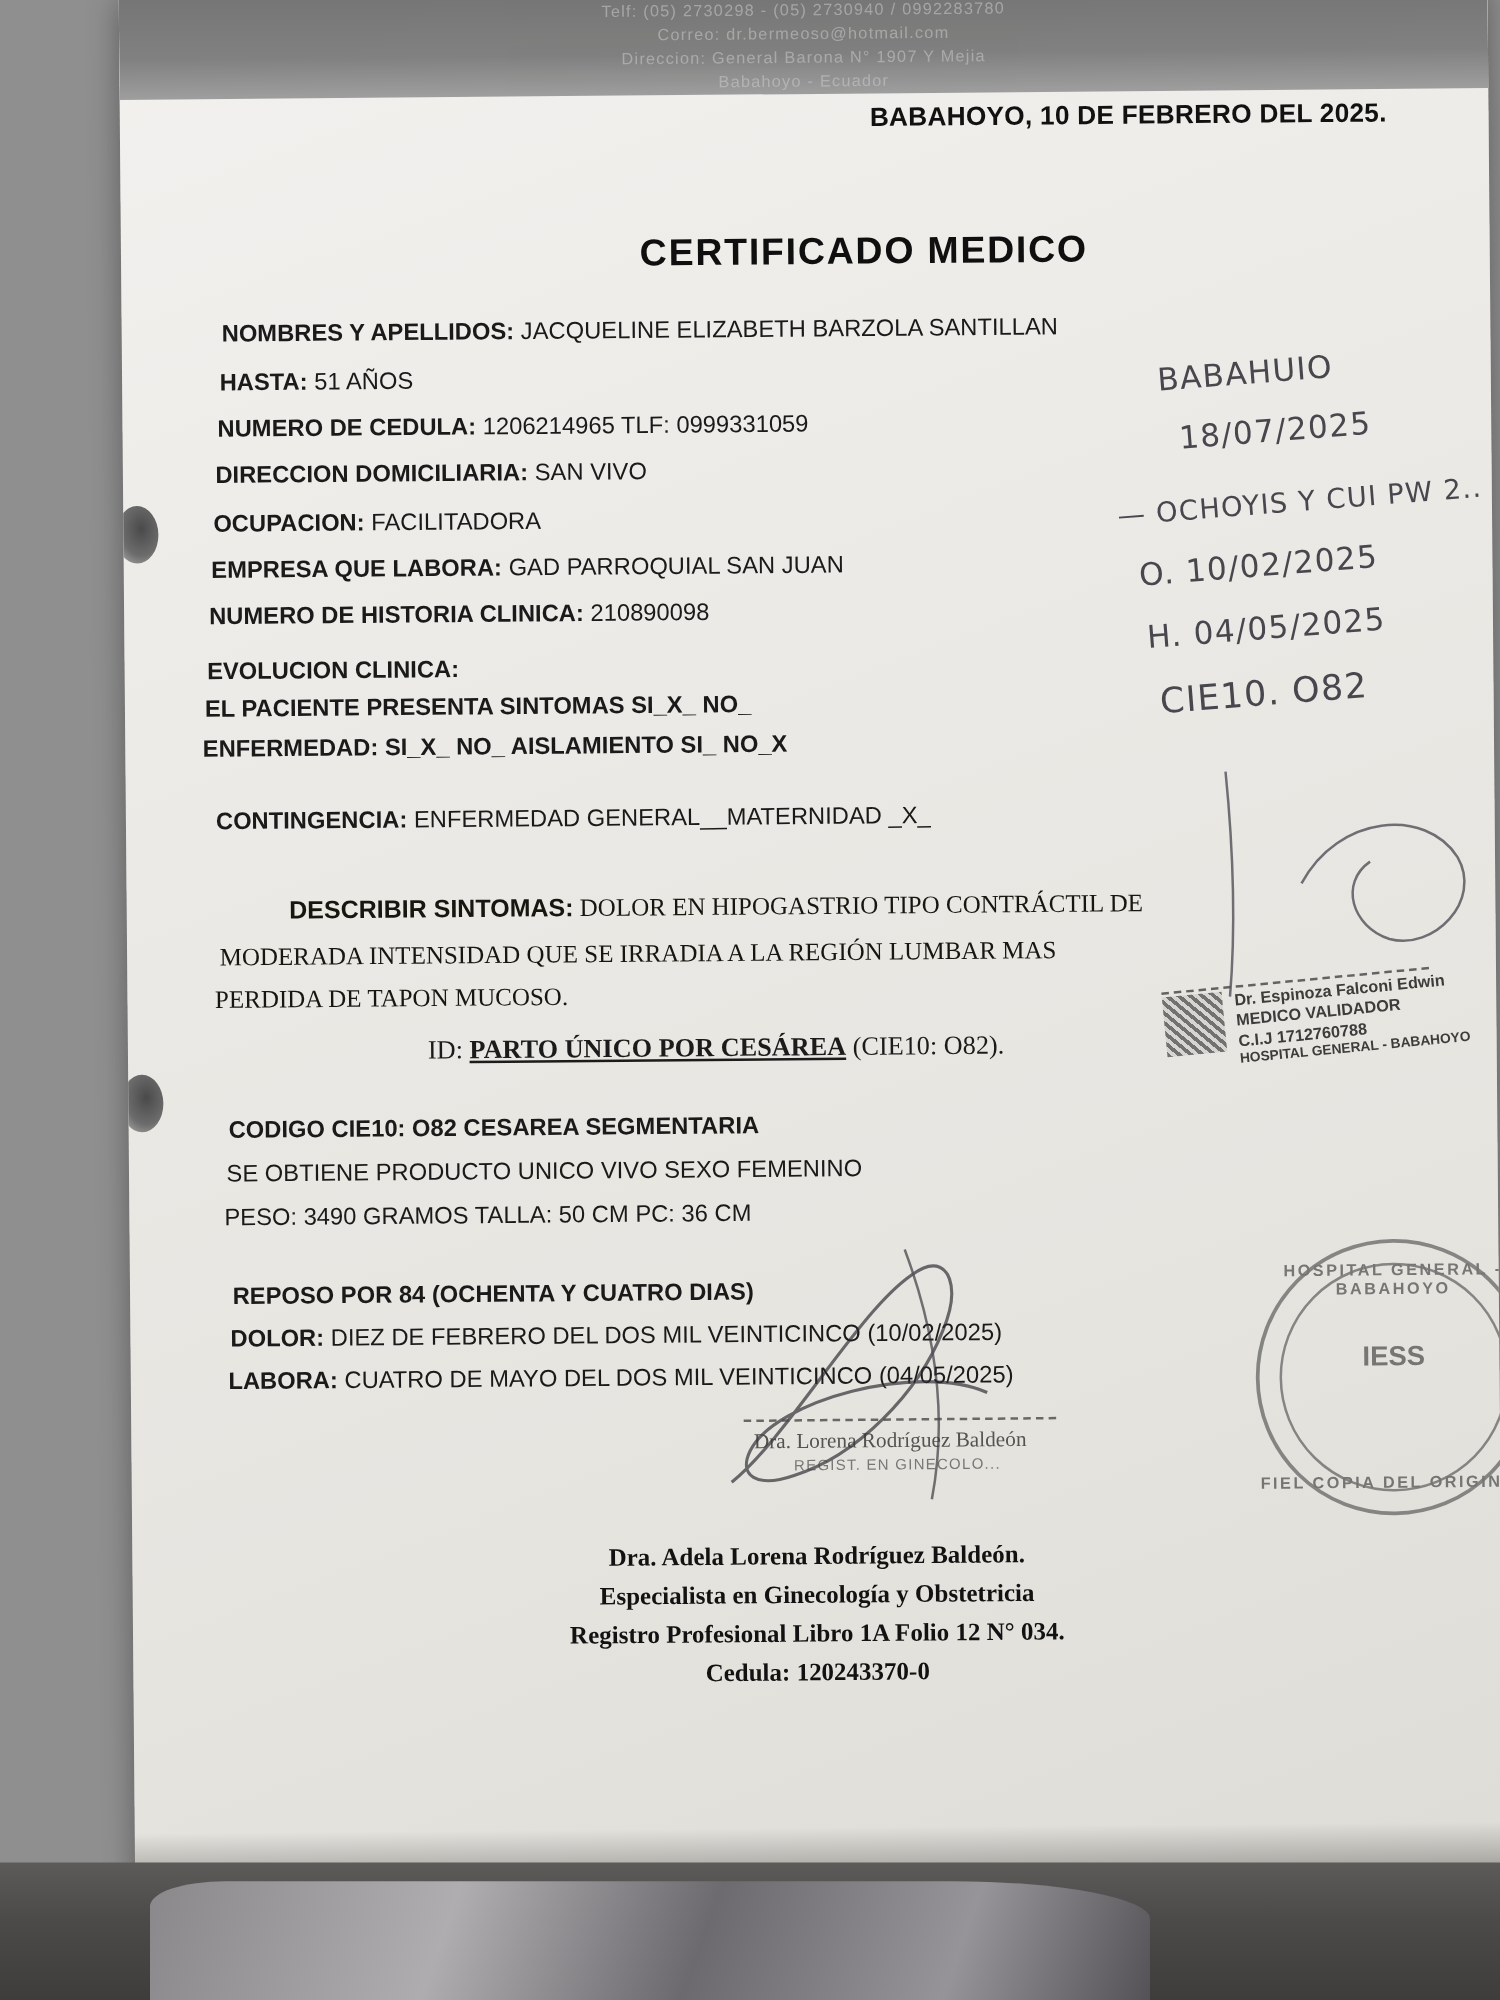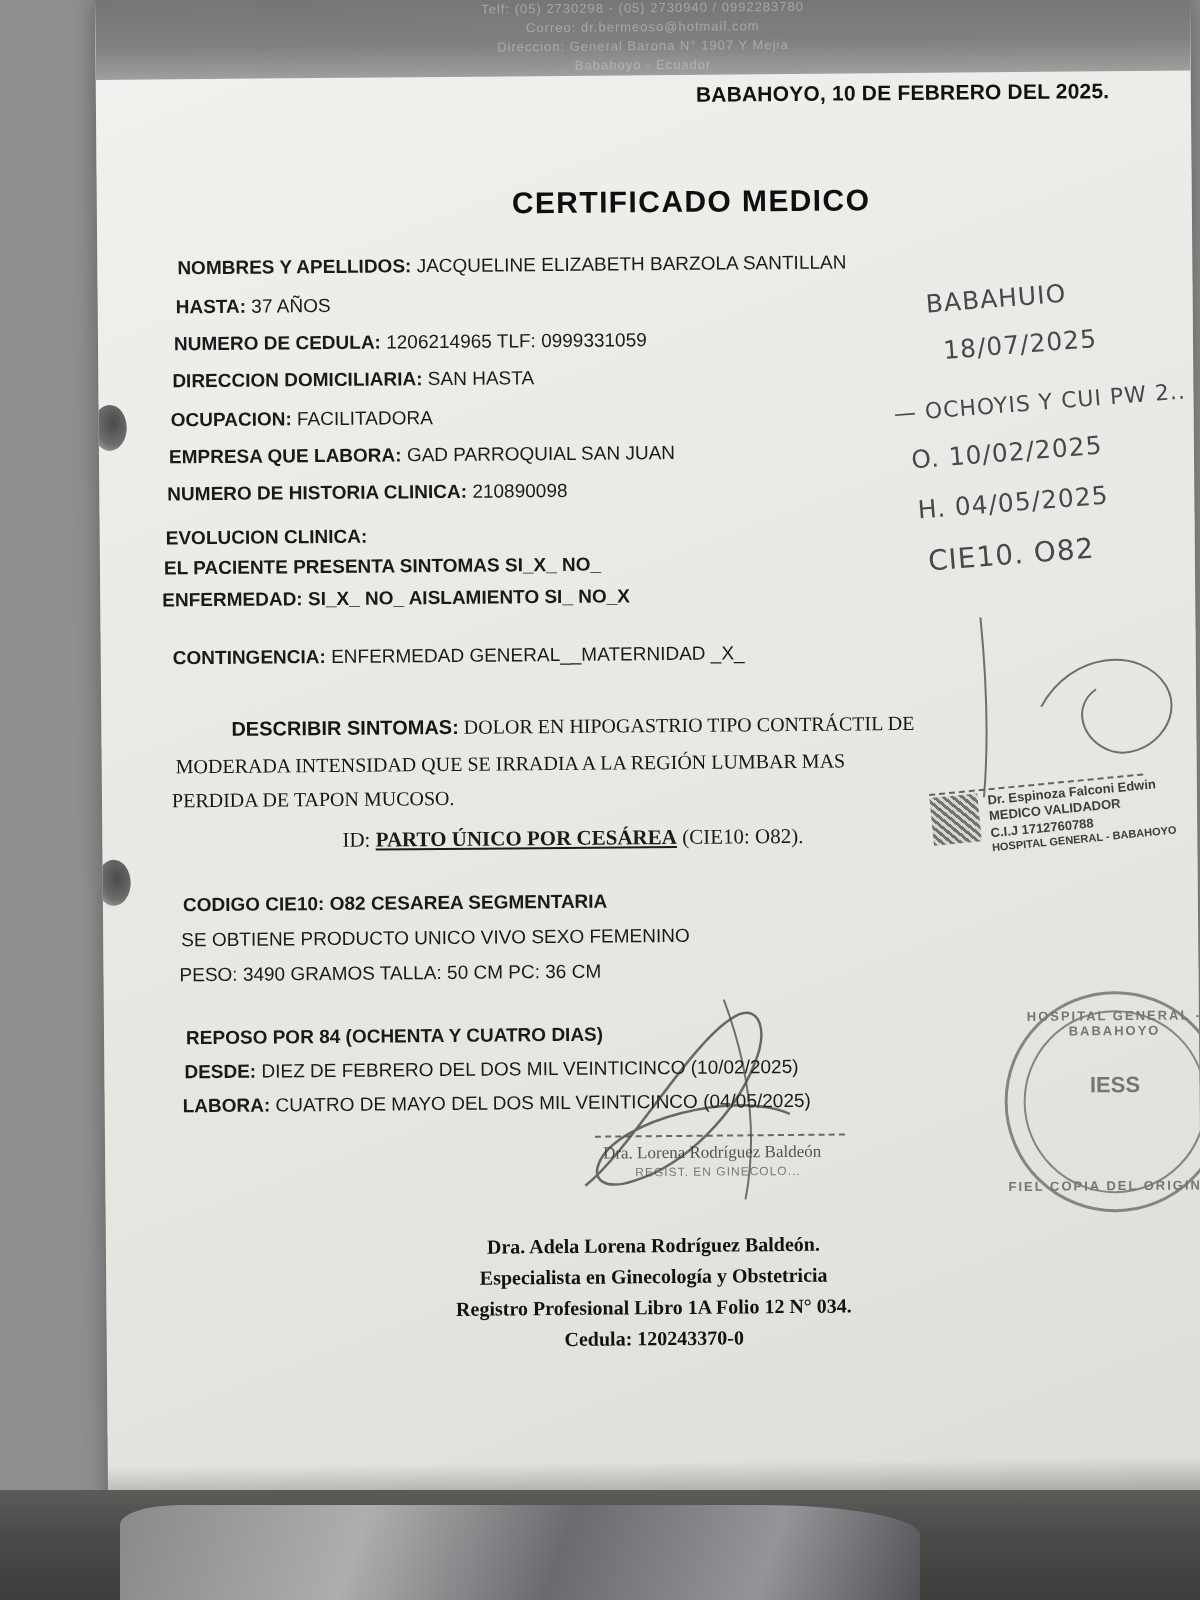--- a/index.html
+++ b/index.html
@@ -177,29 +177,29 @@
 
     <div class="date-line">BABAHOYO, 10 DE FEBRERO DEL 2025.</div>
     <div class="title">CERTIFICADO MEDICO</div>
 
     <div class="field" style="left:80px;top:258px;">
       <b>NOMBRES Y APELLIDOS:</b>
       <span>JACQUELINE ELIZABETH BARZOLA SANTILLAN</span>
     </div>
     <div class="field" style="left:78px;top:297px;">
       <b>HASTA:</b>
-      <span>37 AÑOS</span>
+      <span>51 AÑOS</span>
     </div>
     <div class="field" style="left:76px;top:334px;">
       <b>NUMERO DE CEDULA:</b>
       <span>1206214965  TLF: 0999331059</span>
     </div>
     <div class="field" style="left:74px;top:371px;">
       <b>DIRECCION DOMICILIARIA:</b>
-      <span>SAN HASTA</span>
+      <span>SAN VIVO</span>
     </div>
     <div class="field" style="left:72px;top:410px;">
       <b>OCUPACION:</b>
       <span>FACILITADORA</span>
     </div>
     <div class="field" style="left:70px;top:447px;">
       <b>EMPRESA QUE LABORA:</b>
       <span>GAD PARROQUIAL SAN JUAN</span>
     </div>
     <div class="field" style="left:68px;top:484px;">
@@ -228,21 +228,21 @@
       <span class="u">PARTO ÚNICO POR CESÁREA</span>
       <span>(CIE10: O82).</span>
     </div>
 
     <div class="field" style="left:80px;top:895px;font-weight:bold;">CODIGO CIE10: O82 CESAREA SEGMENTARIA</div>
     <div class="field" style="left:78px;top:930px;">SE OBTIENE PRODUCTO UNICO VIVO SEXO FEMENINO</div>
     <div class="field" style="left:76px;top:965px;">PESO: 3490 GRAMOS TALLA: 50 CM PC: 36 CM</div>
 
     <div class="field" style="left:82px;top:1028px;font-weight:bold;">REPOSO POR 84 (OCHENTA Y CUATRO DIAS)</div>
     <div class="field" style="left:80px;top:1062px;">
-      <b>DESDE:</b>
+      <b>DOLOR:</b>
       <span>DIEZ DE FEBRERO DEL DOS MIL VEINTICINCO (10/02/2025)</span>
     </div>
     <div class="field" style="left:78px;top:1096px;">
       <b>LABORA:</b>
       <span>CUATRO DE MAYO DEL DOS MIL VEINTICINCO (04/05/2025)</span>
     </div>
 
     <svg id="sig-swirl" viewBox="0 0 290 220">
       <path d="M10 190 C60 150, 120 40, 165 20 C185 12, 195 35, 180 70 C160 120, 110 170, 60 185 C30 195, 15 185, 25 165 C45 125, 160 95, 215 120" fill="none" stroke="#2c2c33" stroke-width="2.5" opacity="0.85"></path>
       <path d="M150 5 C170 60, 185 130, 170 205" fill="none" stroke="#2c2c33" stroke-width="2" opacity="0.8"></path>

